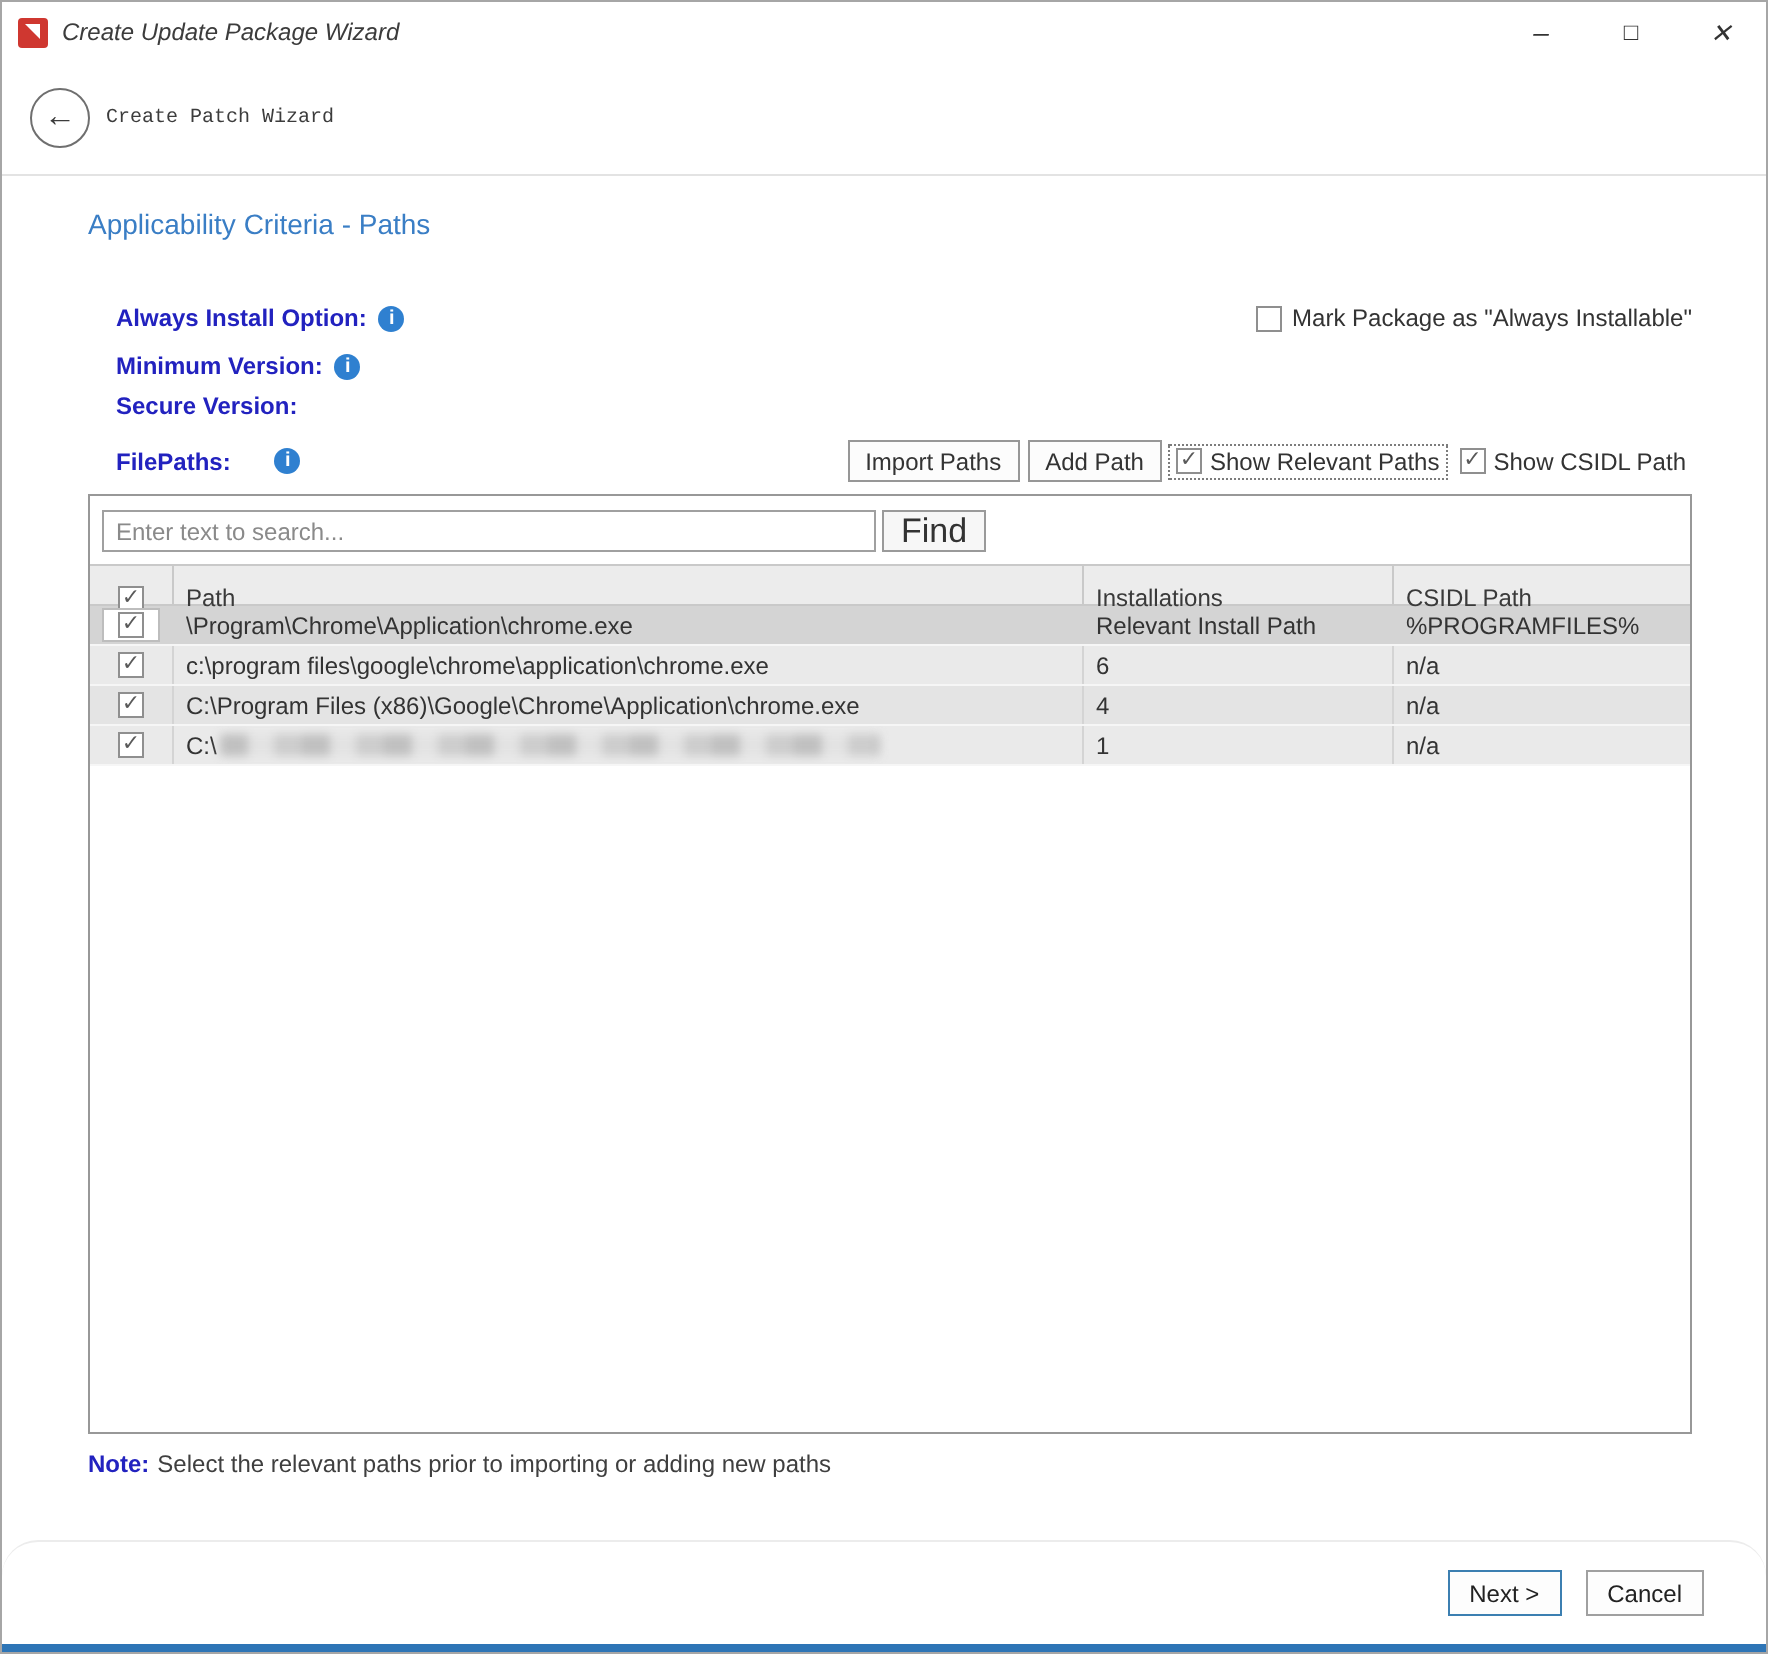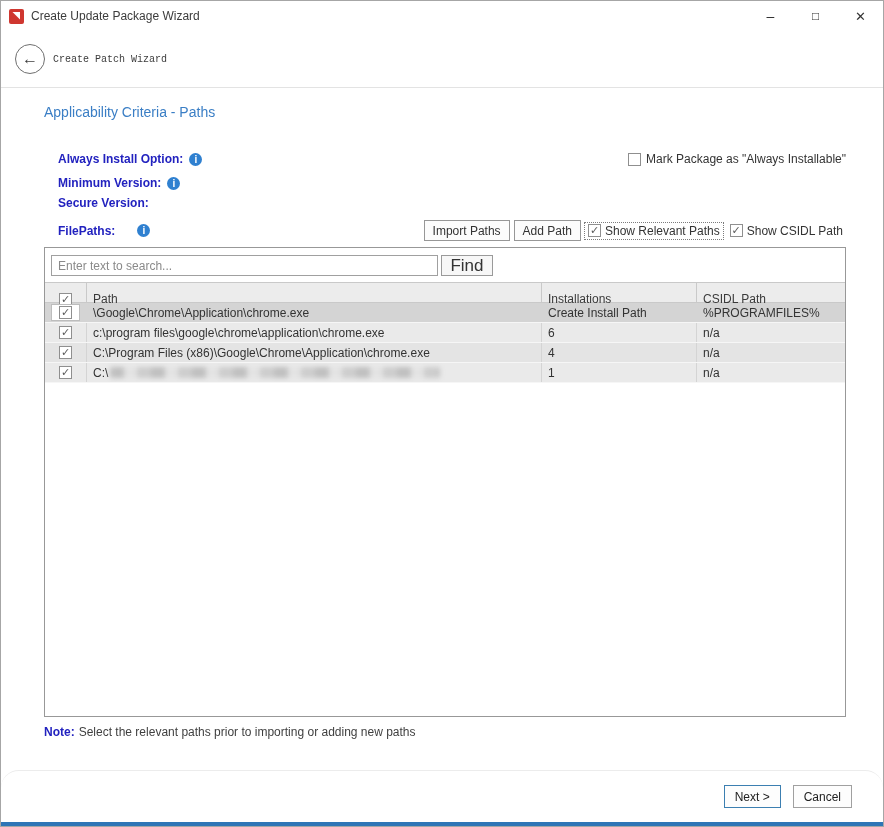--- a/index.html
+++ b/index.html
@@ -5,21 +5,21 @@
   * { margin:0; padding:0; box-sizing:border-box; }
   html,body { background:#fff; }
   body { font-family:"Liberation Sans", sans-serif; color:#333; }
 
   .window {
     position:relative; width:884px; height:827px;
     background:#fff; border:1px solid #a6a6a6; overflow:hidden;
   }
 
   
-  .titlebar { height:30px; display:flex; align-items:center; padding-left:8px; }
+  .titlebar { height:30px; display:flex; align-items:center; padding-left:8px;font-style:italic; }
   .app-icon { position:relative; width:15px; height:15px; background:#cf3730; border-radius:2px; margin-right:7px; flex:0 0 auto; }
   .app-icon::after { content:""; position:absolute; left:3px; top:3px; width:8px; height:8px; background:#fff; clip-path:polygon(0 0,100% 0,100% 100%); }
   .titlebar .title { font-size:12px; color:#3c3c3c; }
   .win-controls { margin-left:auto; display:flex; height:30px; }
   .win-btn { width:45px; height:30px; display:flex; align-items:center; justify-content:center; color:#333; cursor:default; }
   .win-btn.min { font-size:14px; }
   .win-btn.max { font-size:12px; }
   .win-btn.close { font-size:13px; }
 
   
@@ -188,24 +188,24 @@
 
         <div class="trow r1">
           <div class="cell c-check">
             <span class="cb-editor">
               <span class="cb checked">
                 <span class="cbg">✓</span>
               </span>
             </span>
           </div>
           <div class="cell">
-              <span>\Google\Chrome\Application\chrome.exe</span>
-            </div>
-          <div class="cell">
-              <span>Create Install Path</span>
+              <span>\Program\Chrome\Application\chrome.exe</span>
+            </div>
+          <div class="cell">
+              <span>Relevant Install Path</span>
             </div>
           <div class="cell">
               <span>%PROGRAMFILES%</span>
             </div>
         </div>
 
         <div class="trow r2">
           <div class="cell c-check">
             <span class="cb checked">
               <span class="cbg">✓</span>

